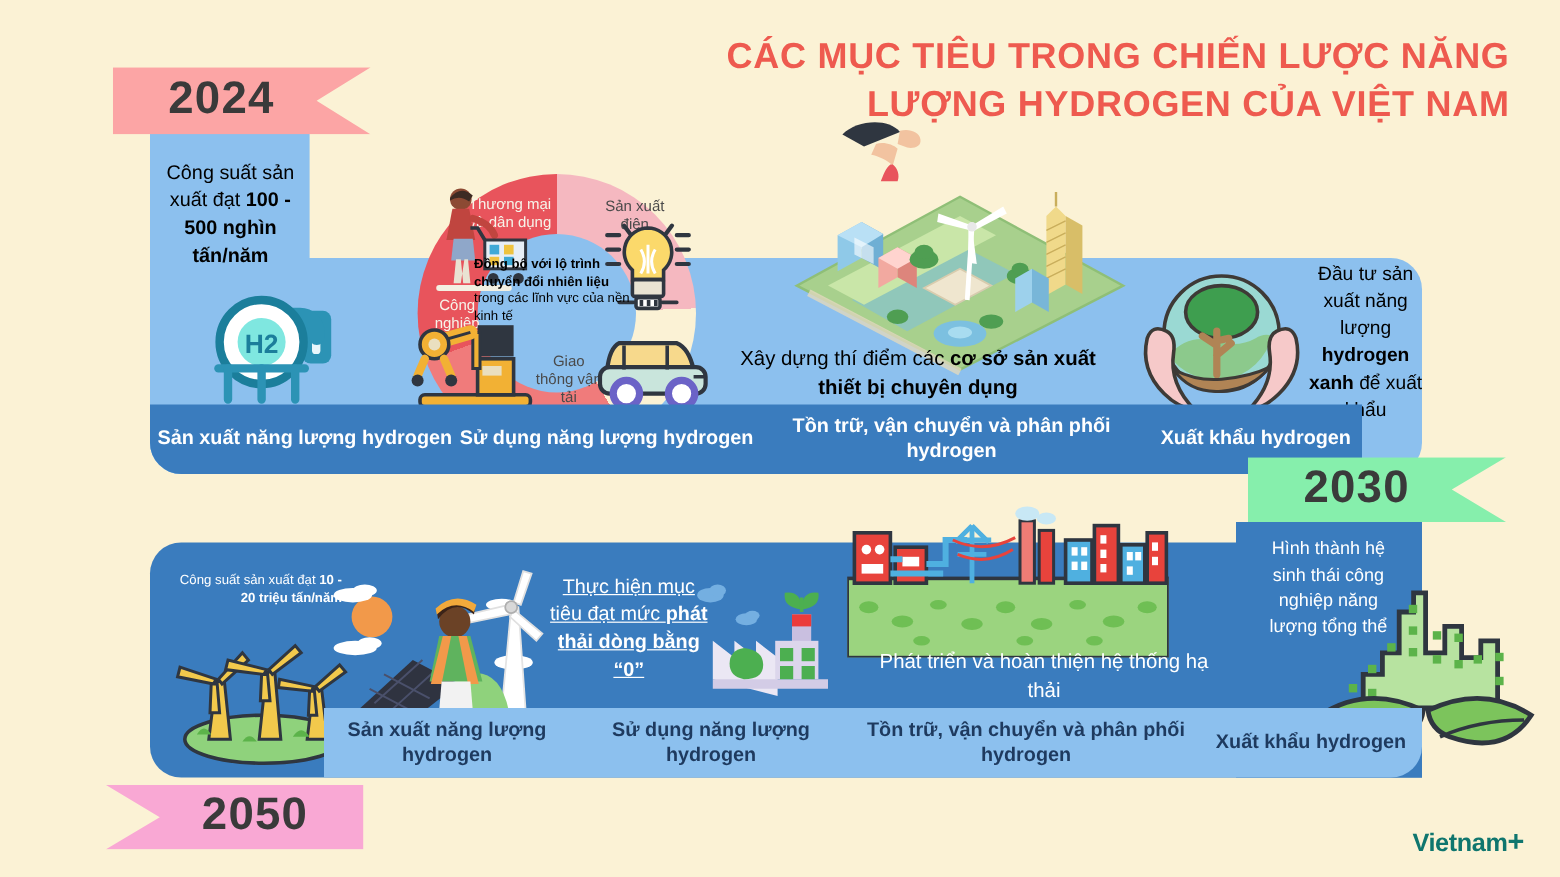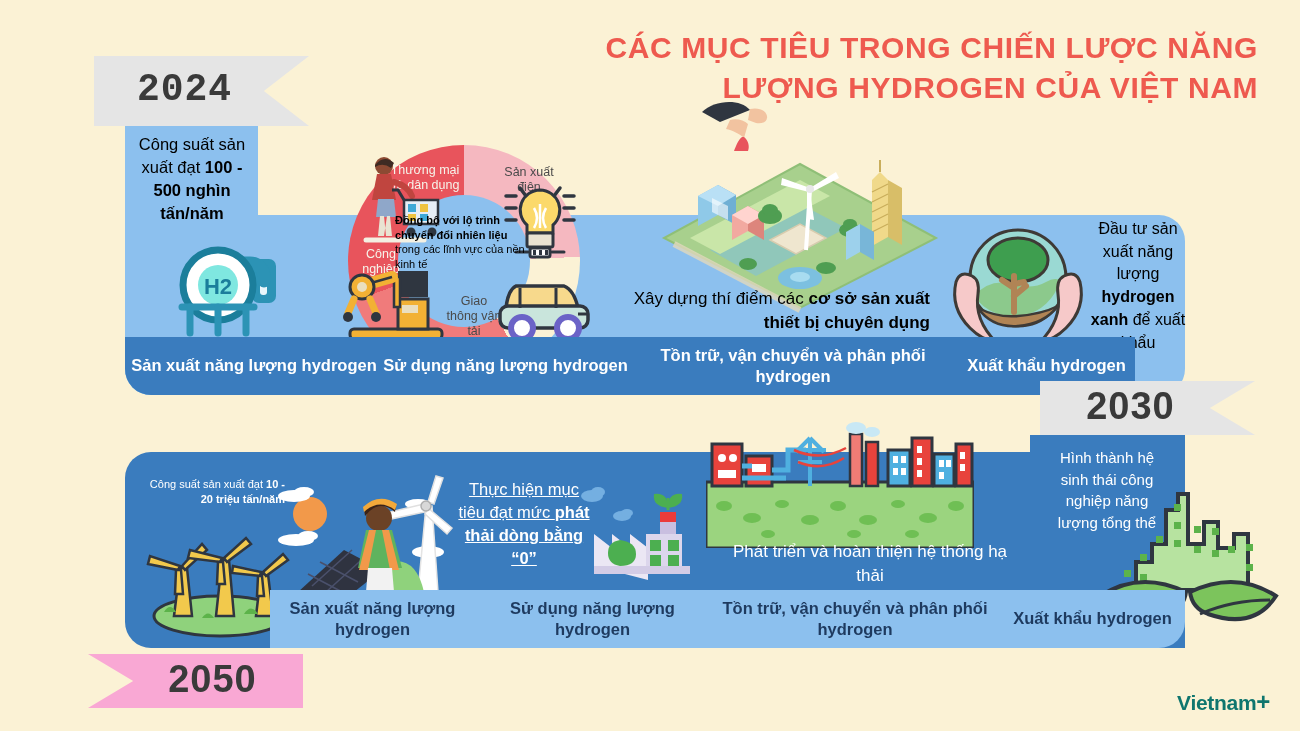--- a/index.html
+++ b/index.html
@@ -20,27 +20,26 @@
   }
   .title div { white-space: nowrap; }
 
   
   .ribbon {
     position: absolute; display: flex; align-items: center;
     color: #3A3A3A; font-size: 38px; font-weight: bold; letter-spacing: 1px;
   }
   .ribbon span { width: 100%; text-align: center; padding-bottom: 3px; }
   .ribbon-2024 {
-    left: 94px; top: 56px; width: 215px; height: 70px; background: #e5e5e5;
+    left: 94px; top: 56px; width: 215px; height: 56px; background: #fca5a5;
     clip-path: polygon(0 0, 100% 0, 79% 50%, 100% 100%, 0 100%);
     padding-right: 34px;
-    font-family: Liberation Mono, monospace;
   }
   .ribbon-2030 {
-    left: 1040px; top: 381px; width: 215px; height: 54px; background: #e5e5e5;
+    left: 1040px; top: 381px; width: 215px; height: 54px; background: #86efac;
     clip-path: polygon(0 0, 100% 0, 79% 50%, 100% 100%, 0 100%);
     padding-right: 34px;
   }
   .ribbon-2050 {
     left: 88px; top: 654px; width: 215px; height: 54px; background: #f9a8d4;
     clip-path: polygon(0 0, 100% 0, 100% 100%, 0 100%, 21% 50%);
     padding-left: 34px;
   }
 
   
@@ -77,21 +76,21 @@
   }
 
   
   .bodytext { position: absolute; line-height: 1.4; }
   .t-dark { color: #000000; }
   .t-white { color: #FFFFFF; }
   .bodytext b { font-weight: bold; }
 
   .txt-2024-cap { left: 131px; top: 133px; width: 122px; font-size: 16.5px; text-align: center; }
   .txt-2024-mid { left: 395px; top: 213px; width: 140px; font-size: 11px; text-align: left; line-height: 1.34; z-index: 6; }
-  .txt-2024-store { left: 600px; top: 287px; width: 330px; font-size: 17px; text-align: right; }
+  .txt-2024-store { left: 600px; top: 287px; width: 330px; font-size: 17px; text-align: center; }
   .txt-2024-exp { left: 1090px; top: 218px; width: 96px; font-size: 16px; text-align: center; line-height: 1.42; }
 
   .txt-2030-cap { left: 140px; top: 477px; width: 145px; font-size: 11px; text-align: right; }
   .txt-2030-use { left: 455px; top: 478px; width: 138px; font-size: 16.5px; text-align: center; text-decoration: underline; }
   .txt-2030-infra { left: 720px; top: 540px; width: 300px; font-size: 17px; text-align: center; }
   .txt-2030-eco { left: 1048px; top: 447px; width: 118px; font-size: 15px; text-align: center; line-height: 1.44; }
 
   
   .donut-wrap { position: absolute; left: 348px; top: 145px; width: 232px; height: 232px; }
   .donut { position: absolute; inset: 0; border-radius: 50%;

